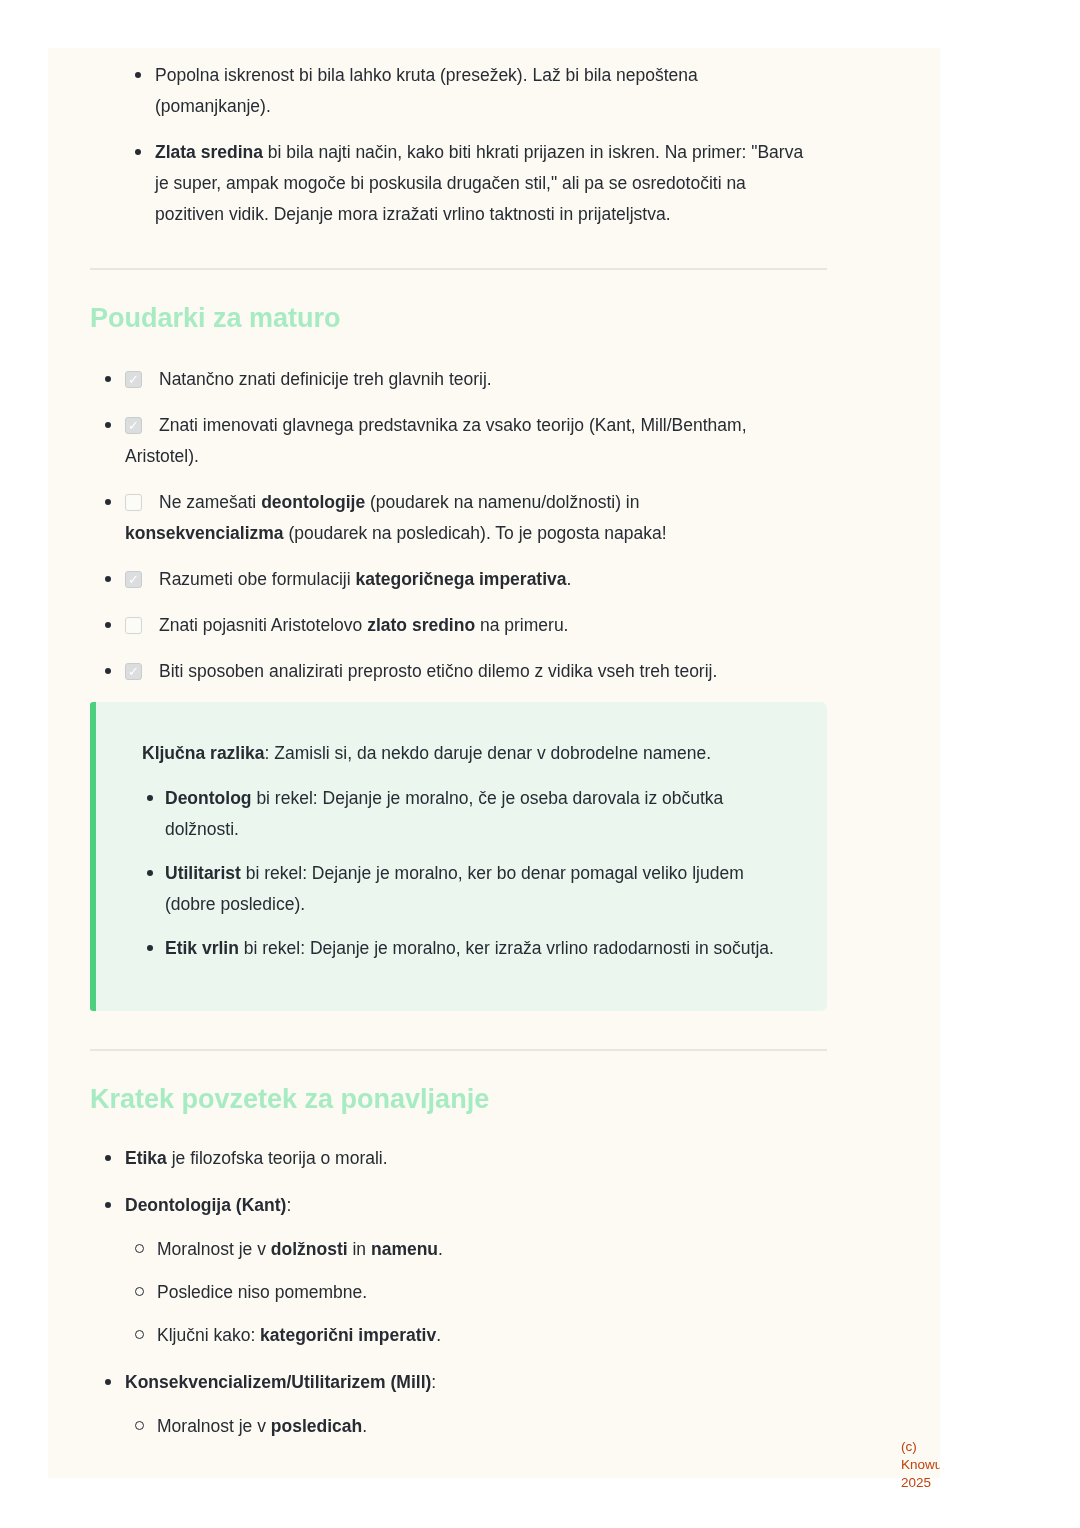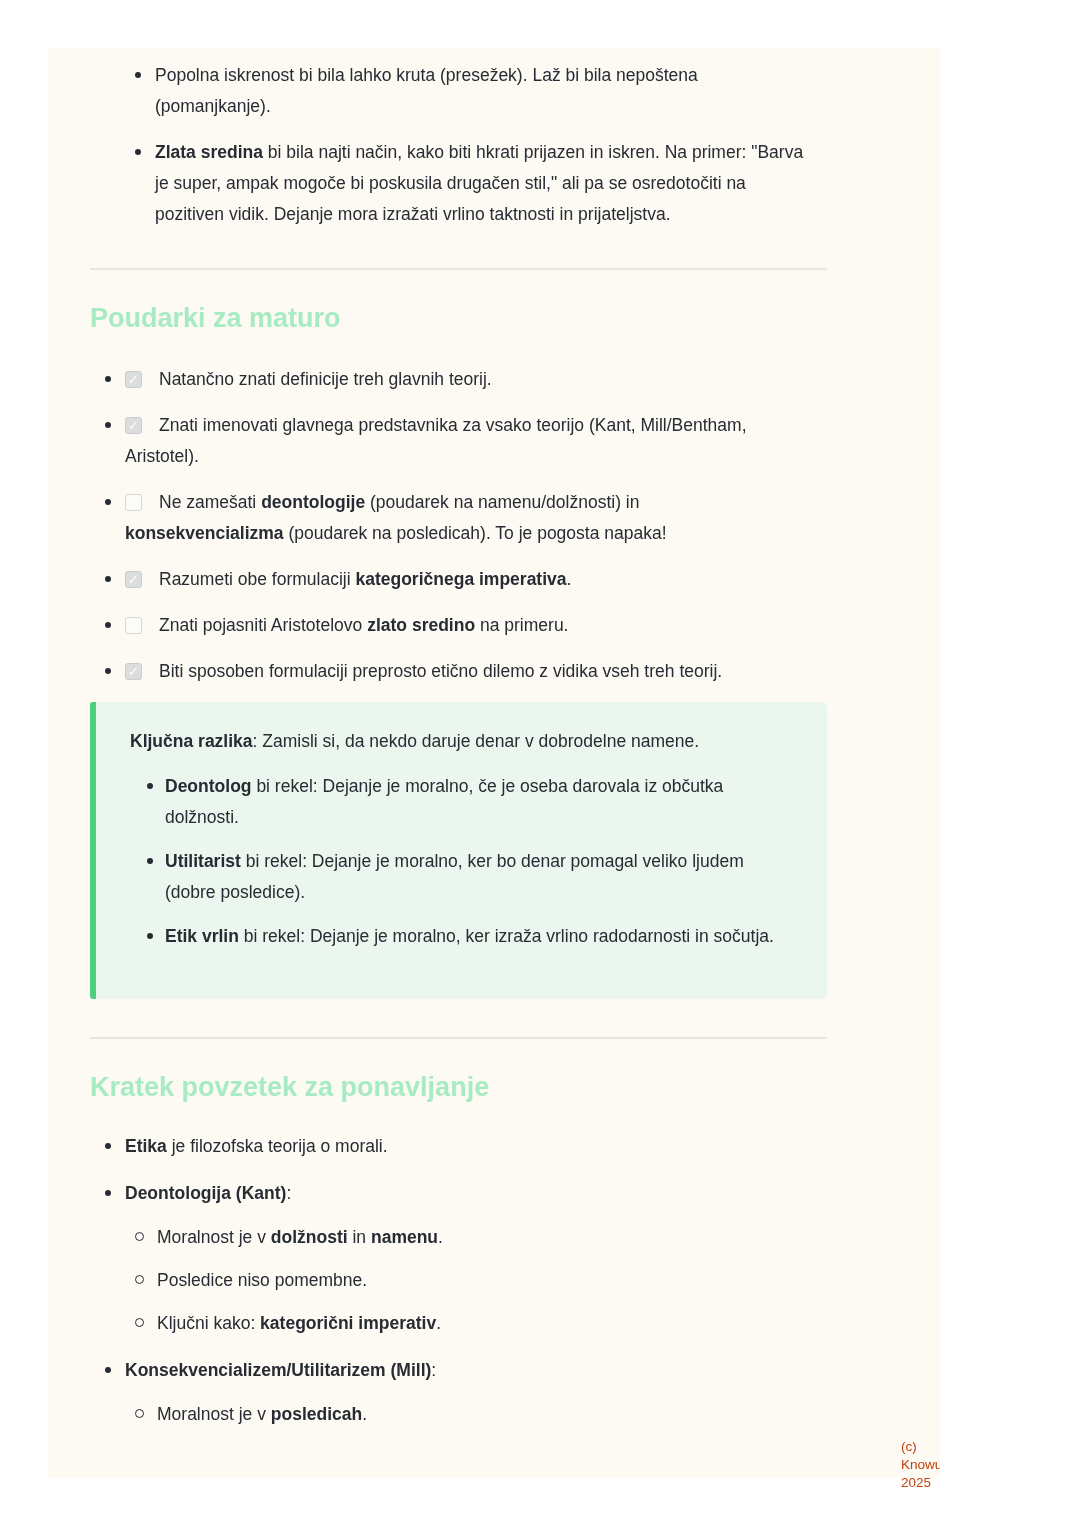--- a/index.html
+++ b/index.html
@@ -57,21 +57,21 @@
     color:#ffffff;font-size:13px;line-height:16px;text-align:center;font-weight:bold;
   }
   .checkbox.unchecked{background:#fbfbf8;border:1.5px solid #d6d6d1;}
 
   
   .callout{
     margin-top:14px;width:737px;box-sizing:border-box;
     background:#eaf6ee;border-left:6px solid #4cd07d;border-radius:3px 6px 6px 3px;
     padding:24px 40px 34px 34px;
   }
-  .callout-title{margin:0;}
+  .callout-title{margin:12px;}
   .callout-list{margin:14px 0 0 0;}
   .callout-list li{position:relative;margin:0 0 13px 35px;}
   .callout-list li::before{
     content:"";position:absolute;left:-18px;top:12px;width:6px;height:6px;border-radius:50%;background:#272b33;
   }
 
   
   .summary-list{margin:28px 0 0 0;}
   .summary-list > li{position:relative;margin:0 0 16px 35px;width:700px;}
   .summary-list > li::before{
@@ -117,21 +117,21 @@
       <li class="check-item">
         <span class="checkbox unchecked"></span><span><span>Ne zamešati </span><b>deontologije</b><span> (poudarek na namenu/dolžnosti) in </span><b>konsekvencializma</b><span> (poudarek na posledicah). To je pogosta napaka!</span></span>
       </li>
       <li class="check-item">
         <span class="checkbox checked"></span><span><span>Razumeti obe formulaciji </span><b>kategoričnega imperativa</b><span>.</span></span>
       </li>
       <li class="check-item">
         <span class="checkbox unchecked"></span><span><span>Znati pojasniti Aristotelovo </span><b>zlato sredino</b><span> na primeru.</span></span>
       </li>
       <li class="check-item">
-        <span class="checkbox checked"></span><span><span>Biti sposoben formulaciji preprosto etično dilemo z vidika vseh treh teorij.</span></span>
+        <span class="checkbox checked"></span><span><span>Biti sposoben analizirati preprosto etično dilemo z vidika vseh treh teorij.</span></span>
       </li>
     </ul>
 
     <div class="callout">
       <p class="callout-title"><b>Ključna razlika</b><span>: Zamisli si, da nekdo daruje denar v dobrodelne namene.</span></p>
       <ul class="callout-list">
         <li><span><b>Deontolog</b><span> bi rekel: Dejanje je moralno, če je oseba darovala iz občutka dolžnosti.</span></span></li>
         <li><span><b>Utilitarist</b><span> bi rekel: Dejanje je moralno, ker bo denar pomagal veliko ljudem (dobre posledice).</span></span></li>
         <li><span><b>Etik vrlin</b><span> bi rekel: Dejanje je moralno, ker izraža vrlino radodarnosti in sočutja.</span></span></li>
       </ul>

